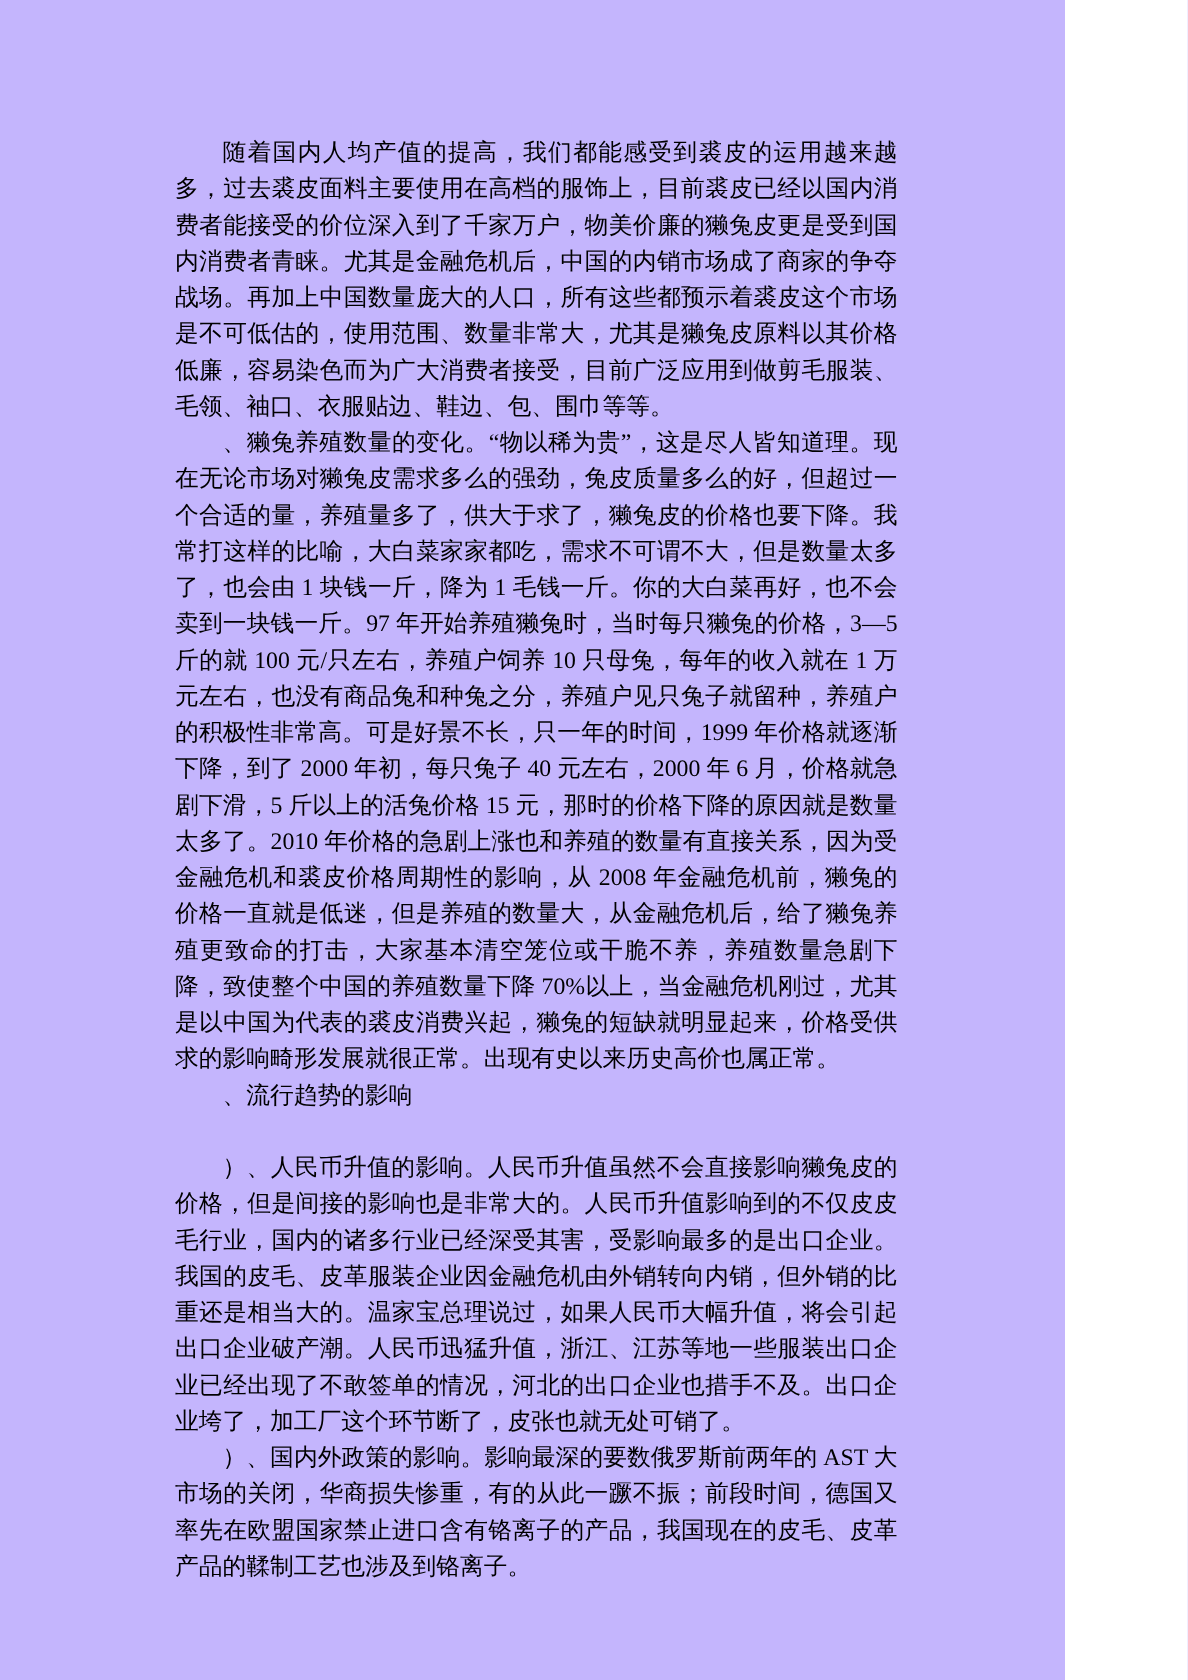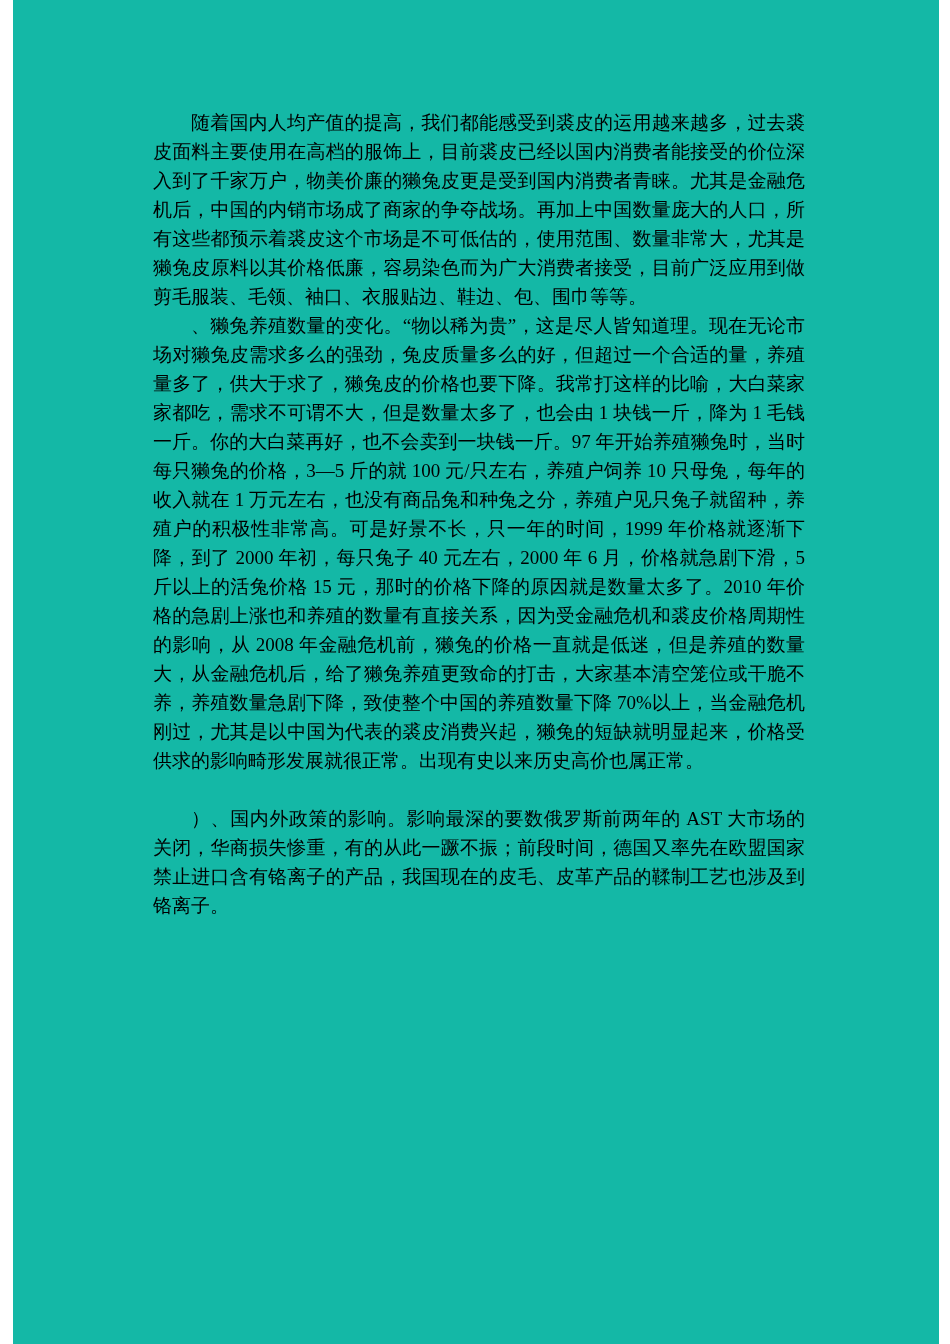--- a/index.html
+++ b/index.html
@@ -8,26 +8,25 @@
     background: #ffffff;
   }
   body {
     width: 950px;
     height: 1344px;
     font-family: "Liberation Serif", "DejaVu Serif", serif;
     color: #000000;
   }
   .page {
     box-sizing: border-box;
-    width: 926px;
+    width: 852px;
     height: 1344px;
     padding: 108px 134px 60px 140px;
     overflow: hidden;
-    background: #14b8a6;
-    margin-left: 13px;
+    background: #c4b5fd;
   }
   .para {
     margin: 0;
     font-size: 19px;
     line-height: 29px;
     text-align: justify;
     text-justify: inter-character;
     text-indent: 2em;
     word-break: break-all;
     color: #000000;
@@ -35,15 +34,17 @@
   .para.spacer {
     min-height: 29px;
   }
 </style>
 </head>
 <body>
 
 <div class="page">
   <p class="para">随着国内人均产值的提高，我们都能感受到裘皮的运用越来越多，过去裘皮面料主要使用在高档的服饰上，目前裘皮已经以国内消费者能接受的价位深入到了千家万户，物美价廉的獭兔皮更是受到国内消费者青睐。尤其是金融危机后，中国的内销市场成了商家的争夺战场。再加上中国数量庞大的人口，所有这些都预示着裘皮这个市场是不可低估的，使用范围、数量非常大，尤其是獭兔皮原料以其价格低廉，容易染色而为广大消费者接受，目前广泛应用到做剪毛服装、毛领、袖口、衣服贴边、鞋边、包、围巾等等。</p>
   <p class="para">、獭兔养殖数量的变化。“物以稀为贵”，这是尽人皆知道理。现在无论市场对獭兔皮需求多么的强劲，兔皮质量多么的好，但超过一个合适的量，养殖量多了，供大于求了，獭兔皮的价格也要下降。我常打这样的比喻，大白菜家家都吃，需求不可谓不大，但是数量太多了，也会由 1 块钱一斤，降为 1 毛钱一斤。你的大白菜再好，也不会卖到一块钱一斤。97 年开始养殖獭兔时，当时每只獭兔的价格，3—5 斤的就 100 元/只左右，养殖户饲养 10 只母兔，每年的收入就在 1 万元左右，也没有商品兔和种兔之分，养殖户见只兔子就留种，养殖户的积极性非常高。可是好景不长，只一年的时间，1999 年价格就逐渐下降，到了 2000 年初，每只兔子 40 元左右，2000 年 6 月，价格就急剧下滑，5 斤以上的活兔价格 15 元，那时的价格下降的原因就是数量太多了。2010 年价格的急剧上涨也和养殖的数量有直接关系，因为受金融危机和裘皮价格周期性的影响，从 2008 年金融危机前，獭兔的价格一直就是低迷，但是养殖的数量大，从金融危机后，给了獭兔养殖更致命的打击，大家基本清空笼位或干脆不养，养殖数量急剧下降，致使整个中国的养殖数量下降 70%以上，当金融危机刚过，尤其是以中国为代表的裘皮消费兴起，獭兔的短缺就明显起来，价格受供求的影响畸形发展就很正常。出现有史以来历史高价也属正常。</p>
+  <p class="para">、流行趋势的影响</p>
   <p class="para spacer"></p>
+  <p class="para">）、人民币升值的影响。人民币升值虽然不会直接影响獭兔皮的价格，但是间接的影响也是非常大的。人民币升值影响到的不仅皮皮毛行业，国内的诸多行业已经深受其害，受影响最多的是出口企业。我国的皮毛、皮革服装企业因金融危机由外销转向内销，但外销的比重还是相当大的。温家宝总理说过，如果人民币大幅升值，将会引起出口企业破产潮。人民币迅猛升值，浙江、江苏等地一些服装出口企业已经出现了不敢签单的情况，河北的出口企业也措手不及。出口企业垮了，加工厂这个环节断了，皮张也就无处可销了。</p>
   <p class="para">）、国内外政策的影响。影响最深的要数俄罗斯前两年的 AST 大市场的关闭，华商损失惨重，有的从此一蹶不振；前段时间，德国又率先在欧盟国家禁止进口含有铬离子的产品，我国现在的皮毛、皮革产品的鞣制工艺也涉及到铬离子。</p>
 </div>
 
 </body></html>

